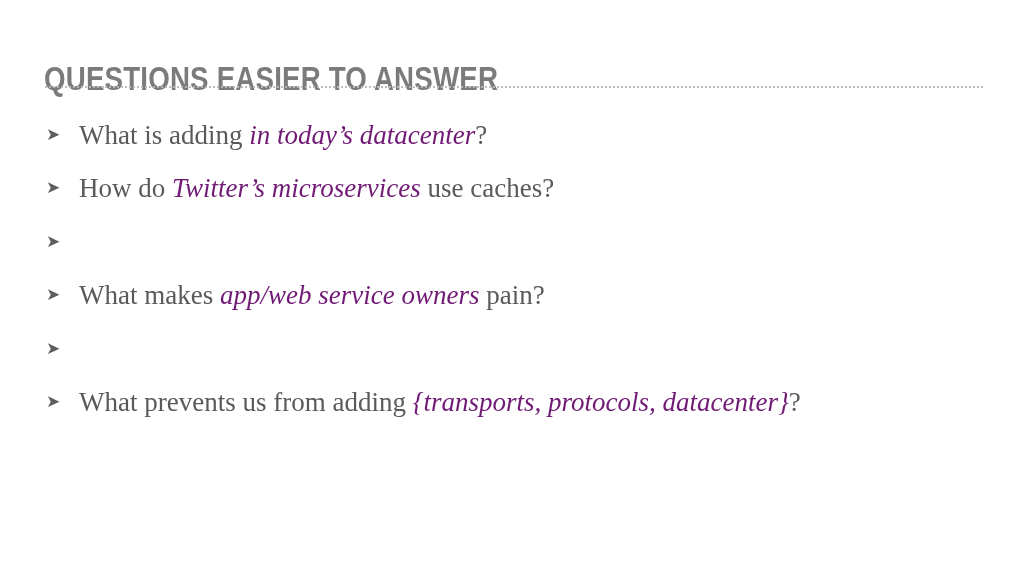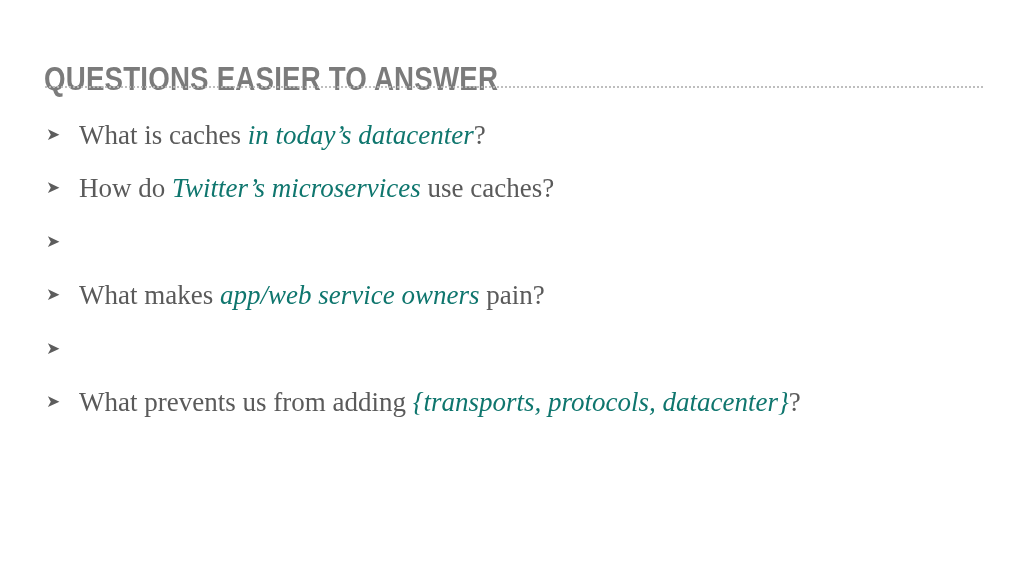--- a/index.html
+++ b/index.html
@@ -86,37 +86,37 @@
 
   .bullet-text {
     font-family: "Liberation Serif", "DejaVu Serif", serif;
     font-size: 27px;
     line-height: 34px;
     color: #5a5a5a;
   }
 
   .em-red {
     font-style: italic;
-    color: #0f766e;
+    color: #701a75;
   }
 </style>
 </head>
 <body>
 
 <div class="slide">
 
   <h1 class="slide-title">QUESTIONS EASIER TO ANSWER</h1>
 
   <div class="title-rule"></div>
 
   <ul class="bullet-list">
 
   <li class="bullet-item">
         <span class="bullet-marker">➤</span>
-        <span class="bullet-text"><span>What is caches </span><span class="em-red">in today’s datacenter</span><span>?</span></span>
+        <span class="bullet-text"><span>What is adding </span><span class="em-red">in today’s datacenter</span><span>?</span></span>
       </li>
       <li class="bullet-item">
         <span class="bullet-marker">➤</span>
         <span class="bullet-text"><span>How do </span><span class="em-red">Twitter’s microservices</span><span> use caches?</span></span>
       </li>
       <li class="bullet-item">
         <span class="bullet-marker">➤</span>
       </li>
       <li class="bullet-item">
         <span class="bullet-marker">➤</span>

